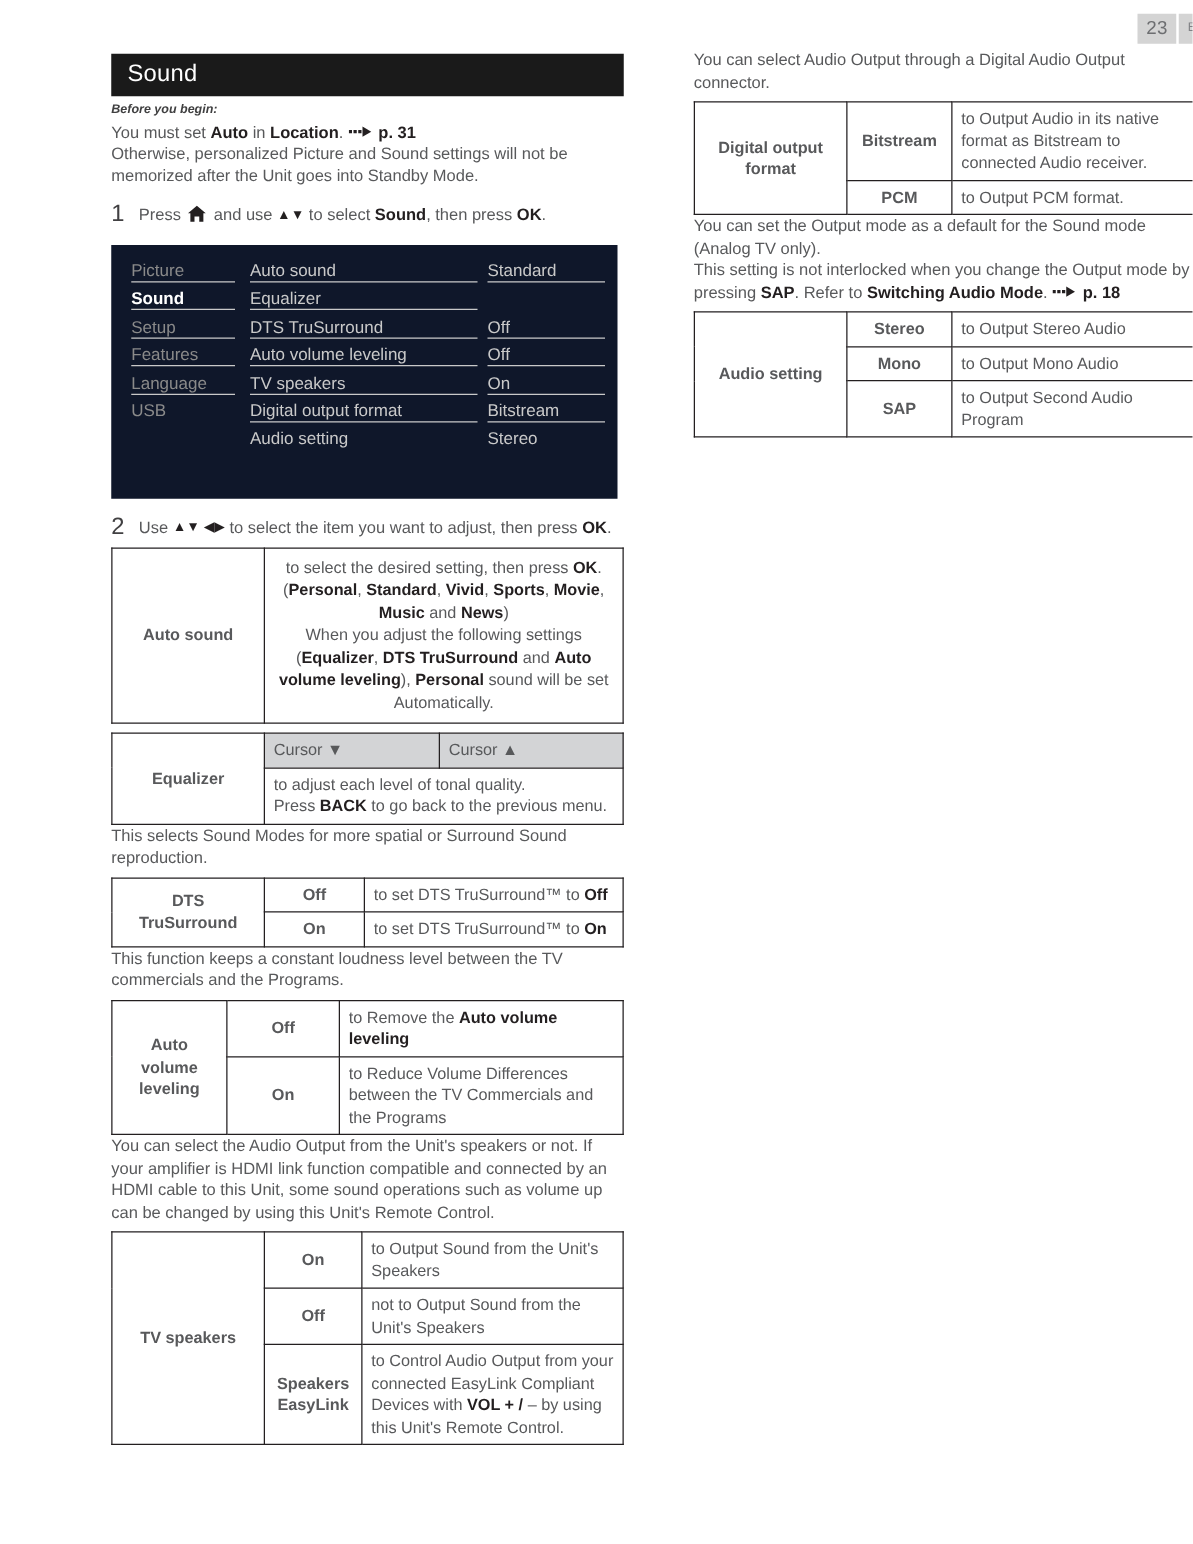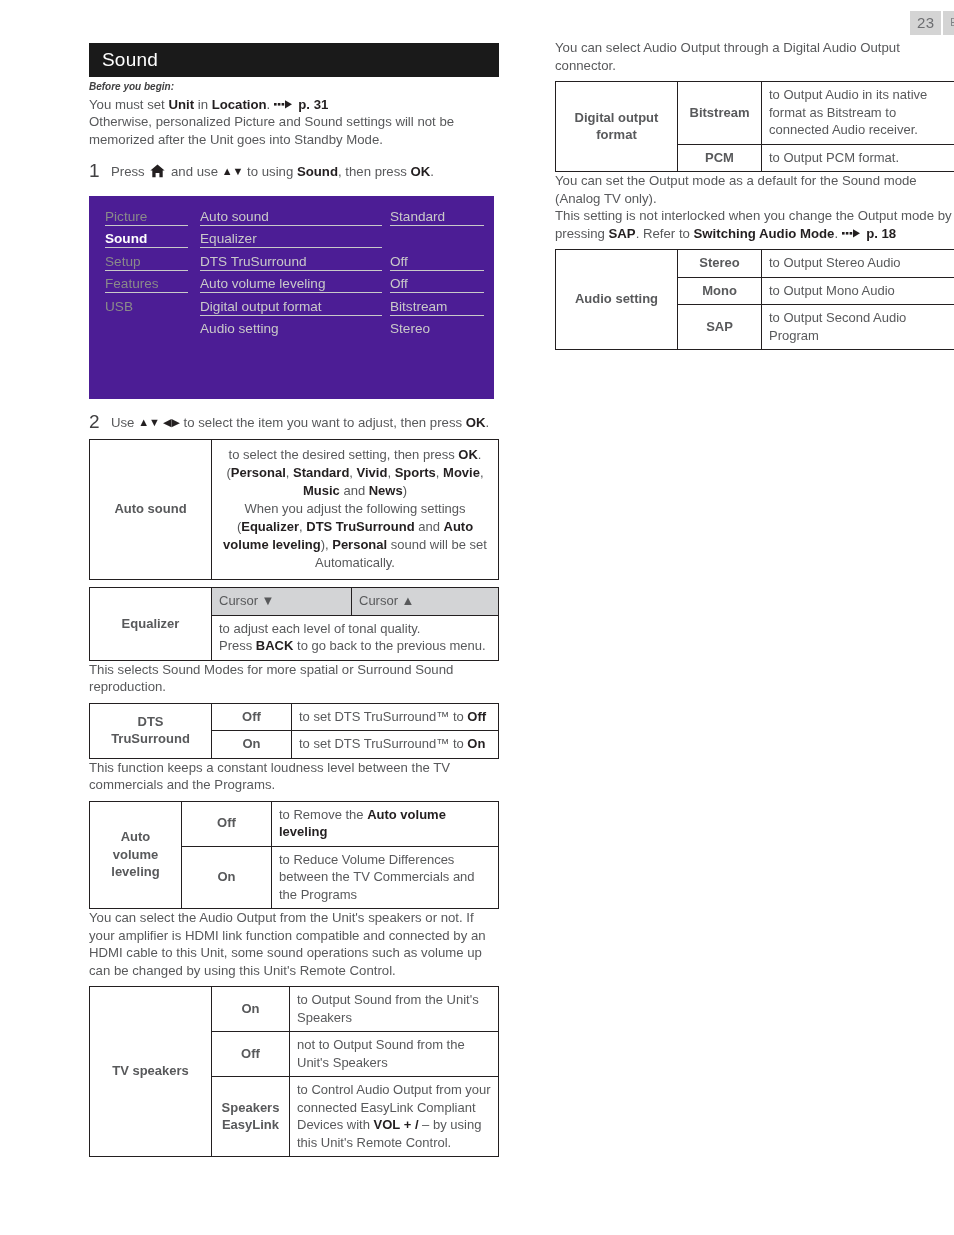--- a/index.html
+++ b/index.html
@@ -68,21 +68,21 @@
   .arw{display:inline-block;vertical-align:middle;margin:0 5px 2px 4px;}
   .arw svg{display:block;}
 
   
   .homeico{display:inline-block;vertical-align:-2px;margin:0 2px;}
   .tri{font-size:11px;color:#231f20;letter-spacing:0px;vertical-align:1px;}
 
   
   .osd{
     margin-top:13px;
-    background:#4c1d95;
+    background:#0f172a;
     width:405px;height:203px;
     position:relative;
     padding:0;
     box-sizing:border-box;
   }
   .osd-inner{position:absolute;left:16px;top:11px;right:10px;bottom:8px;}
   .osd-row{display:flex;height:22.4px;align-items:flex-start;}
   .osd-c1{width:95px;flex:0 0 95px;position:relative;}
   .osd-c2{width:190px;flex:0 0 190px;position:relative;}
   .osd-c3{flex:1;position:relative;}
@@ -133,38 +133,38 @@
 
   <div class="col-left">
 
     <div class="titlebar">Sound</div>
 
     <p class="t sp-before-begin">
       <span class="b-i">Before you begin:</span>
     </p>
 
     <p class="t gap11">
-      <span>You must set </span><span class="bd">Unit</span><span> in </span><span class="bd">Location</span><span>.</span><span class="arw"><svg width="19" height="11" viewBox="0 0 19 11">
+      <span>You must set </span><span class="bd">Auto</span><span> in </span><span class="bd">Location</span><span>.</span><span class="arw"><svg width="19" height="11" viewBox="0 0 19 11">
             <g fill="#231f20">
               <rect x="0" y="4" width="2.6" height="2.6"></rect>
               <rect x="3.8" y="4" width="2.6" height="2.6"></rect>
               <rect x="7.6" y="4" width="2.6" height="2.6"></rect>
               <polygon points="11,1.2 18,5.3 11,9.4"></polygon>
             </g>
           </svg></span><span class="bd">p. 31</span>
     </p>
 
     <p class="t gap13">Otherwise, personalized Picture and Sound settings will not be memorized after the Unit goes into Standby Mode.</p>
 
     <div class="step">
       <div class="n">1</div>
       <div class="stxt">
         <span>Press </span><span class="homeico"><svg width="15" height="14" viewBox="0 0 15 14">
               <path fill="#231f20" d="M7.5 0.6 L0.4 6.6 L2.3 6.6 L2.3 13.3 L5.6 13.3 L5.6 9.1 L9.4 9.1 L9.4 13.3 L12.7 13.3 L12.7 6.6 L14.6 6.6 Z"></path>
-            </svg></span><span> and use </span><span class="tri">▲▼</span><span> to using </span><span class="bd">Sound</span><span>, then press </span><span class="bd">OK</span><span>.</span>
+            </svg></span><span> and use </span><span class="tri">▲▼</span><span> to select </span><span class="bd">Sound</span><span>, then press </span><span class="bd">OK</span><span>.</span>
       </div>
     </div>
 
     <div class="osd">
       <div class="osd-inner">
 
         <div class="osd-row">
           <div class="osd-c1">
               <span class="lbl">Picture</span>
               <span class="rule"></span>
@@ -216,20 +216,34 @@
           <div class="osd-c2">
               <span class="lbl">Auto volume leveling</span>
               <span class="rule"></span>
             </div>
           <div class="osd-c3">
               <span class="lbl">Off</span>
               <span class="rule"></span>
             </div>
         </div>
 
+        <div class="osd-row">
+          <div class="osd-c1">
+              <span class="lbl">Language</span>
+              <span class="rule"></span>
+            </div>
+          <div class="osd-c2">
+              <span class="lbl">TV speakers</span>
+              <span class="rule"></span>
+            </div>
+          <div class="osd-c3">
+              <span class="lbl">On</span>
+              <span class="rule"></span>
+            </div>
+        </div>
 
         <div class="osd-row">
           <div class="osd-c1">
               <span class="lbl">USB</span>
             </div>
           <div class="osd-c2">
               <span class="lbl">Digital output format</span>
               <span class="rule"></span>
             </div>
           <div class="osd-c3">

